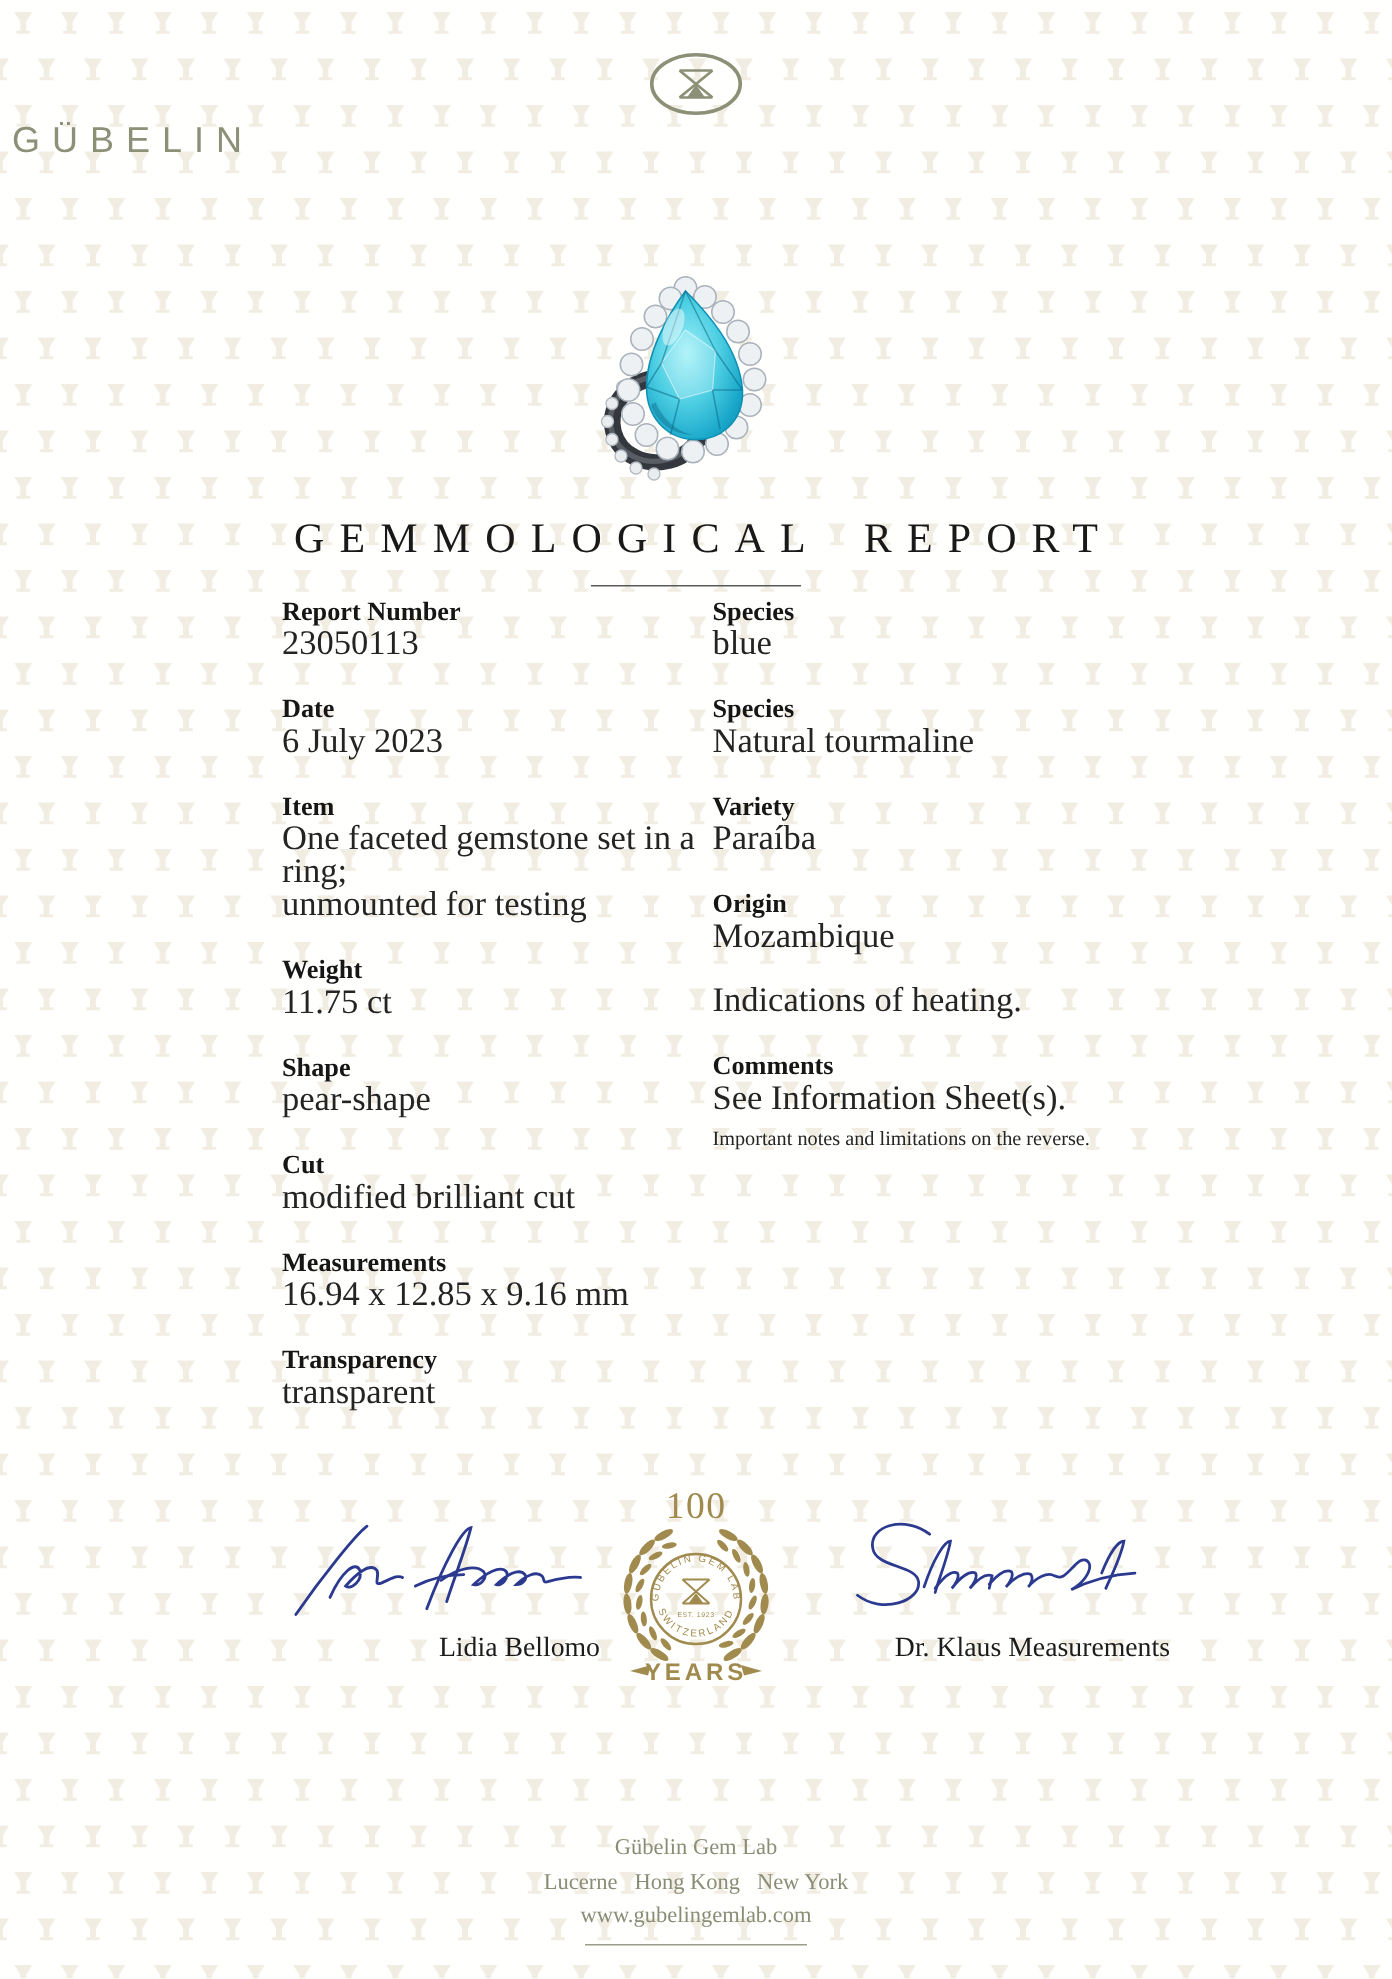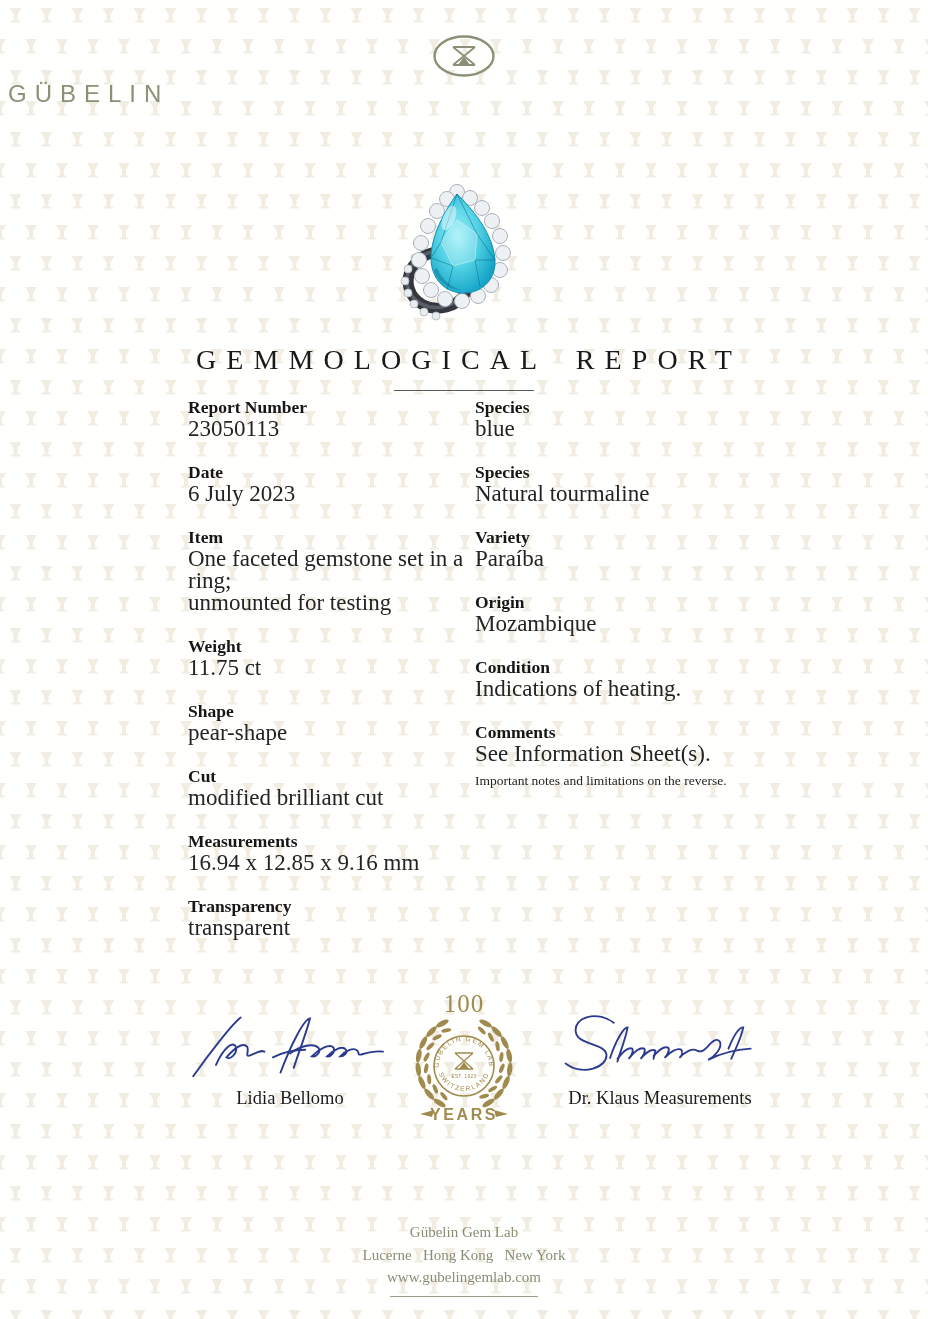--- a/index.html
+++ b/index.html
@@ -32,21 +32,21 @@
   .columns{position:absolute;top:396px;left:188px;width:560px;display:flex;}
   .col-left{width:287px;}
   .col-right{width:273px;}
   .field{margin-bottom:21px;}
   .field .label{font-weight:bold;font-size:17.5px;line-height:22px;color:#161616;}
   .field .value{font-size:23px;line-height:22px;white-space:pre-line;color:#242424;}
   .note{font-size:13.5px;line-height:16px;color:#242424;margin-top:8px;}
 
   
   .sig-row{position:absolute;top:990px;left:0;width:100%;height:140px;}
-  .sig-block{position:absolute;text-align:center;}
+  .sig-block{position:absolute;text-align:right;}
   .sig-left{left:180px;width:220px;top:18px;}
   .sig-right{left:540px;width:240px;top:18px;}
   .sig-name{font-size:18.5px;color:#1c1c1c;margin-top:2px;}
   .centenary{position:absolute;left:398px;top:0;width:132px;height:136px;}
 
   
   .footer{position:absolute;top:1221px;left:0;width:100%;text-align:center;
     color:#8a8d76;font-size:15px;line-height:22.5px;}
   .footer .cities{white-space:pre;}
   .footer-rule{width:148px;margin:7px auto 0 auto;border-top:1px solid #9a9d88;}
@@ -190,21 +190,20 @@
         </div>
         <div class="field">
           <div class="label">Variety</div>
           <div class="value">Paraíba</div>
         </div>
         <div class="field">
           <div class="label">Origin</div>
           <div class="value">Mozambique</div>
         </div>
         <div class="field">
-          <div class="label">Condition</div>
           <div class="value">Indications of heating.</div>
         </div>
         <div class="field">
           <div class="label">Comments</div>
           <div class="value">See Information Sheet(s).</div>
           <div class="note">Important notes and limitations on the reverse.</div>
         </div>
       </div>
     </div>
 

